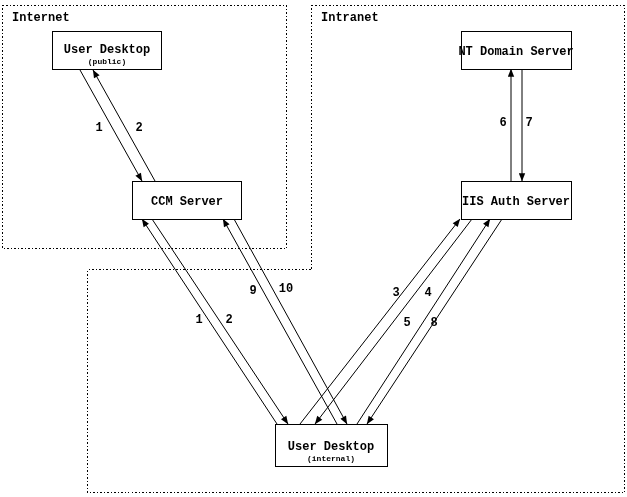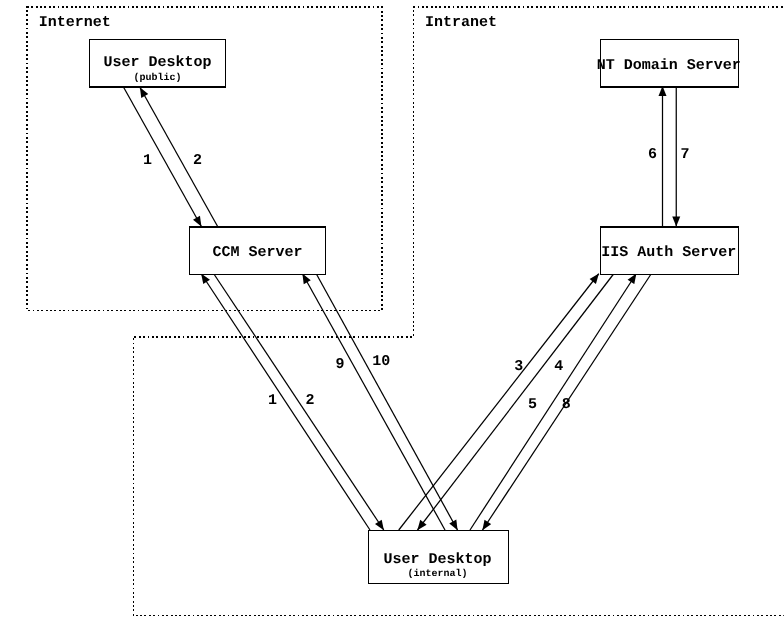--- a/index.html
+++ b/index.html
@@ -6,21 +6,20 @@
     margin: 0;
     padding: 0;
     background: #ffffff;
   }
   .stage {
     position: relative;
     width: 555px;
     height: 497px;
     background: #ffffff;
     font-family: "Liberation Mono", "DejaVu Sans Mono", monospace;
-    padding-left: 19px;
   }
   svg { display: block; }
   .region-border {
     fill: none;
     stroke: #000000;
     stroke-width: 1;
     stroke-dasharray: 1.5 2;
     shape-rendering: crispEdges;
   }
   .node-box {

